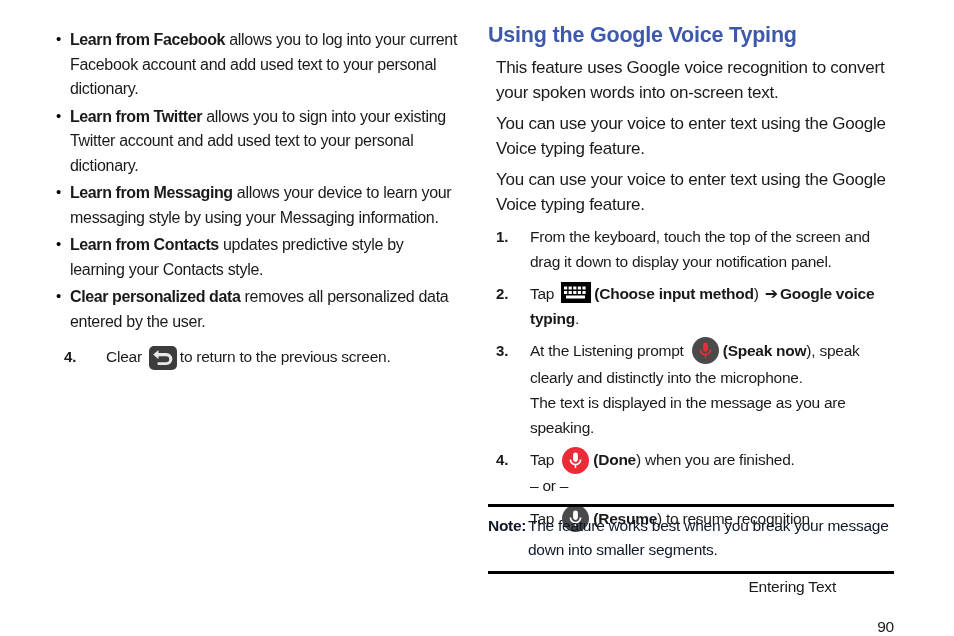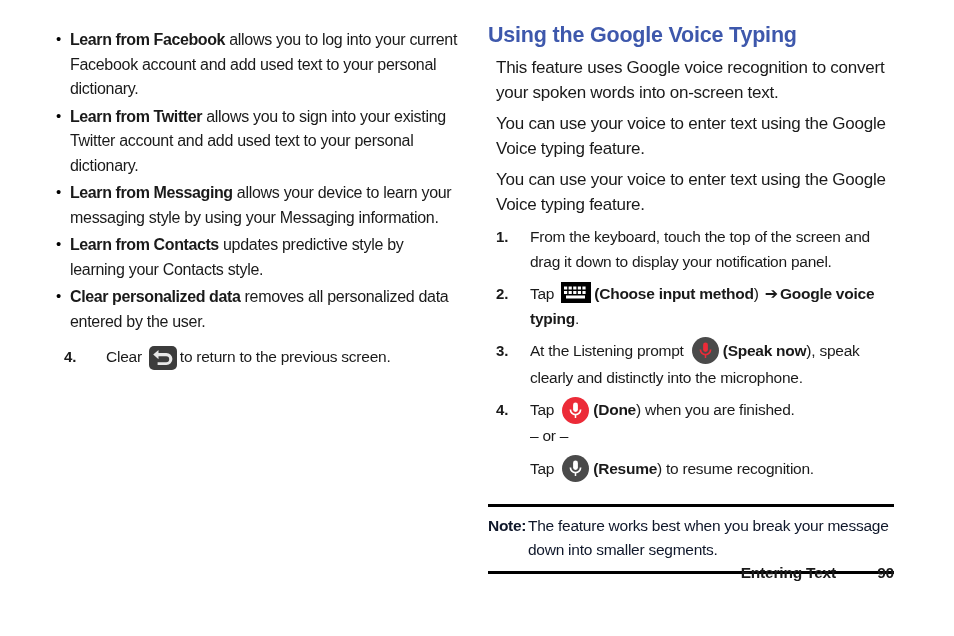--- a/index.html
+++ b/index.html
@@ -164,32 +164,31 @@
     position: absolute;
     left: 0; top: 7px;
     font-weight: 700;
     letter-spacing: -0.3px;
   }
 
   
   .footer {
     position: absolute;
     left: 488px;
-    top: 564px;
+    top: 578px;
     width: 406px;
     display: flex;
     justify-content: flex-end;
     align-items: flex-start;
     font-size: 15.5px;
     letter-spacing: -0.2px;
     color: #1a1a1a;
-    font-weight: bold;
   }
   .footer .chapter { margin-right: 32px; }
-  .footer .pagenum { min-width: 26px; text-align: right; }
+  .footer .pagenum { min-width: 26px; text-align: right; margin-top: 40px; }
 </style>
 </head>
 <body>
 
 <div class="page">
 
   <div class="col-left">
 
     <ul class="bullets">
       <li>
@@ -259,20 +258,21 @@
 
     <div class="step">
       <span class="num">3.</span><span>At the Listening prompt</span>
       <span class="icon-inline icon-mic mic-dark">
         <svg width="27" height="27" viewBox="0 0 27 27" aria-hidden="true">
           <rect x="11.1" y="5.6" width="4.8" height="9.4" rx="2.4" fill="#ec2b38"></rect>
           <path d="M8.4 12.6 a5.1 5.1 0 0 0 10.2 0" fill="none" stroke="#ec2b38" stroke-width="1.7"></path>
           <rect x="12.75" y="17.4" width="1.5" height="3.6" fill="#ec2b38"></rect>
         </svg>
       </span><span class="bold">(</span><span class="bold">Speak now</span><span>),</span><span> speak clearly and distinctly into the microphone.</span>
+      <div>The text is displayed in the message as you are speaking.</div>
     </div>
 
     <div class="step">
       <span class="num">4.</span><span>Tap</span>
       <span class="icon-inline icon-mic mic-red">
         <svg width="27" height="27" viewBox="0 0 27 27" aria-hidden="true">
           <rect x="11.1" y="5.6" width="4.8" height="9.4" rx="2.4" fill="#ffffff"></rect>
           <path d="M8.4 12.6 a5.1 5.1 0 0 0 10.2 0" fill="none" stroke="#ffffff" stroke-width="1.7"></path>
           <rect x="12.75" y="17.4" width="1.5" height="3.6" fill="#ffffff"></rect>
         </svg>

